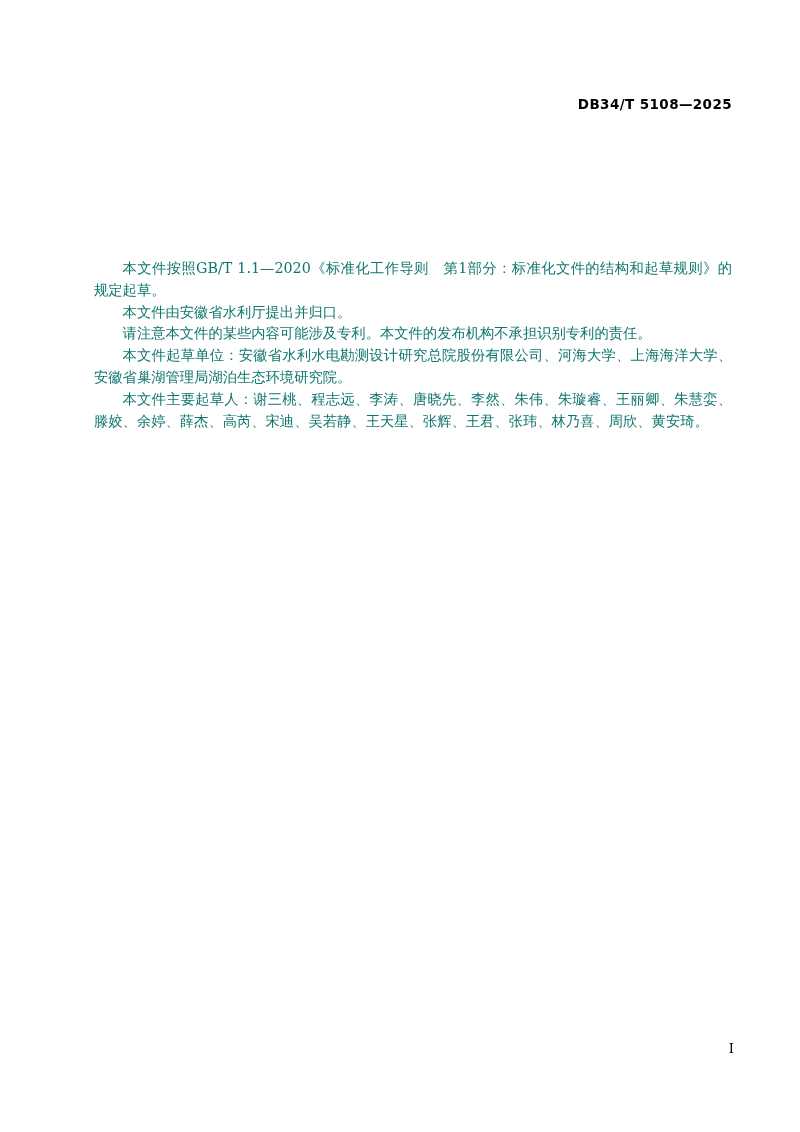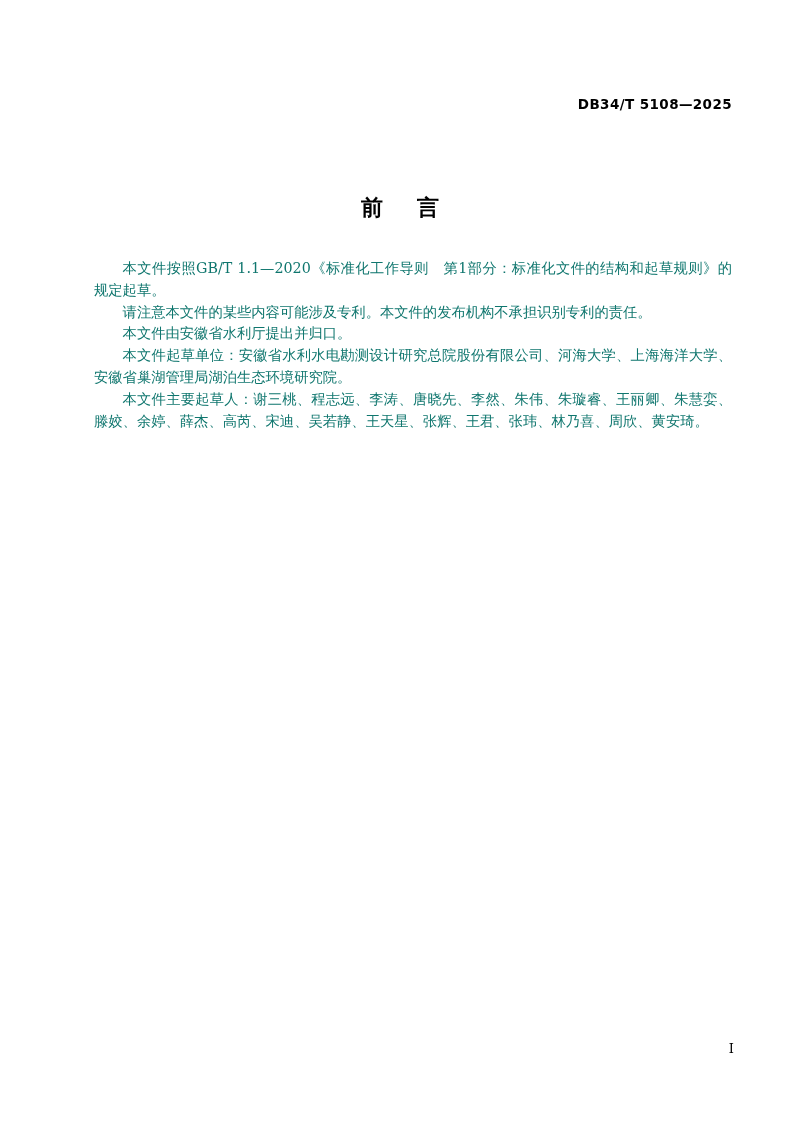--- a/index.html
+++ b/index.html
@@ -81,27 +81,24 @@
     color: #000000;
   }
 </style>
 </head>
 <body>
 
 <div class="page">
 
   <div class="header">DB34/T 5108—2025</div>
 
-  <div class="title">
-    <span>前</span><span class="gap"></span><span>言</span>
-  </div>
 
   <div class="body-text">
     <p>本文件按照GB/T 1.1—2020《标准化工作导则　第1部分：标准化文件的结构和起草规则》的规定起草。</p>
+    <p>本文件由安徽省水利厅提出并归口。</p>
     <p>请注意本文件的某些内容可能涉及专利。本文件的发布机构不承担识别专利的责任。</p>
-    <p>本文件由安徽省水利厅提出并归口。</p>
     <p>本文件起草单位：安徽省水利水电勘测设计研究总院股份有限公司、河海大学、上海海洋大学、安徽省巢湖管理局湖泊生态环境研究院。</p>
     <p>本文件主要起草人：谢三桃、程志远、李涛、唐晓先、李然、朱伟、朱璇睿、王丽卿、朱慧娈、滕姣、余婷、薛杰、高芮、宋迪、吴若静、王天星、张辉、王君、张玮、林乃喜、周欣、黄安琦。</p>
   </div>
 
   <div class="footer">I</div>
 
 </div>
 
 </body></html>

